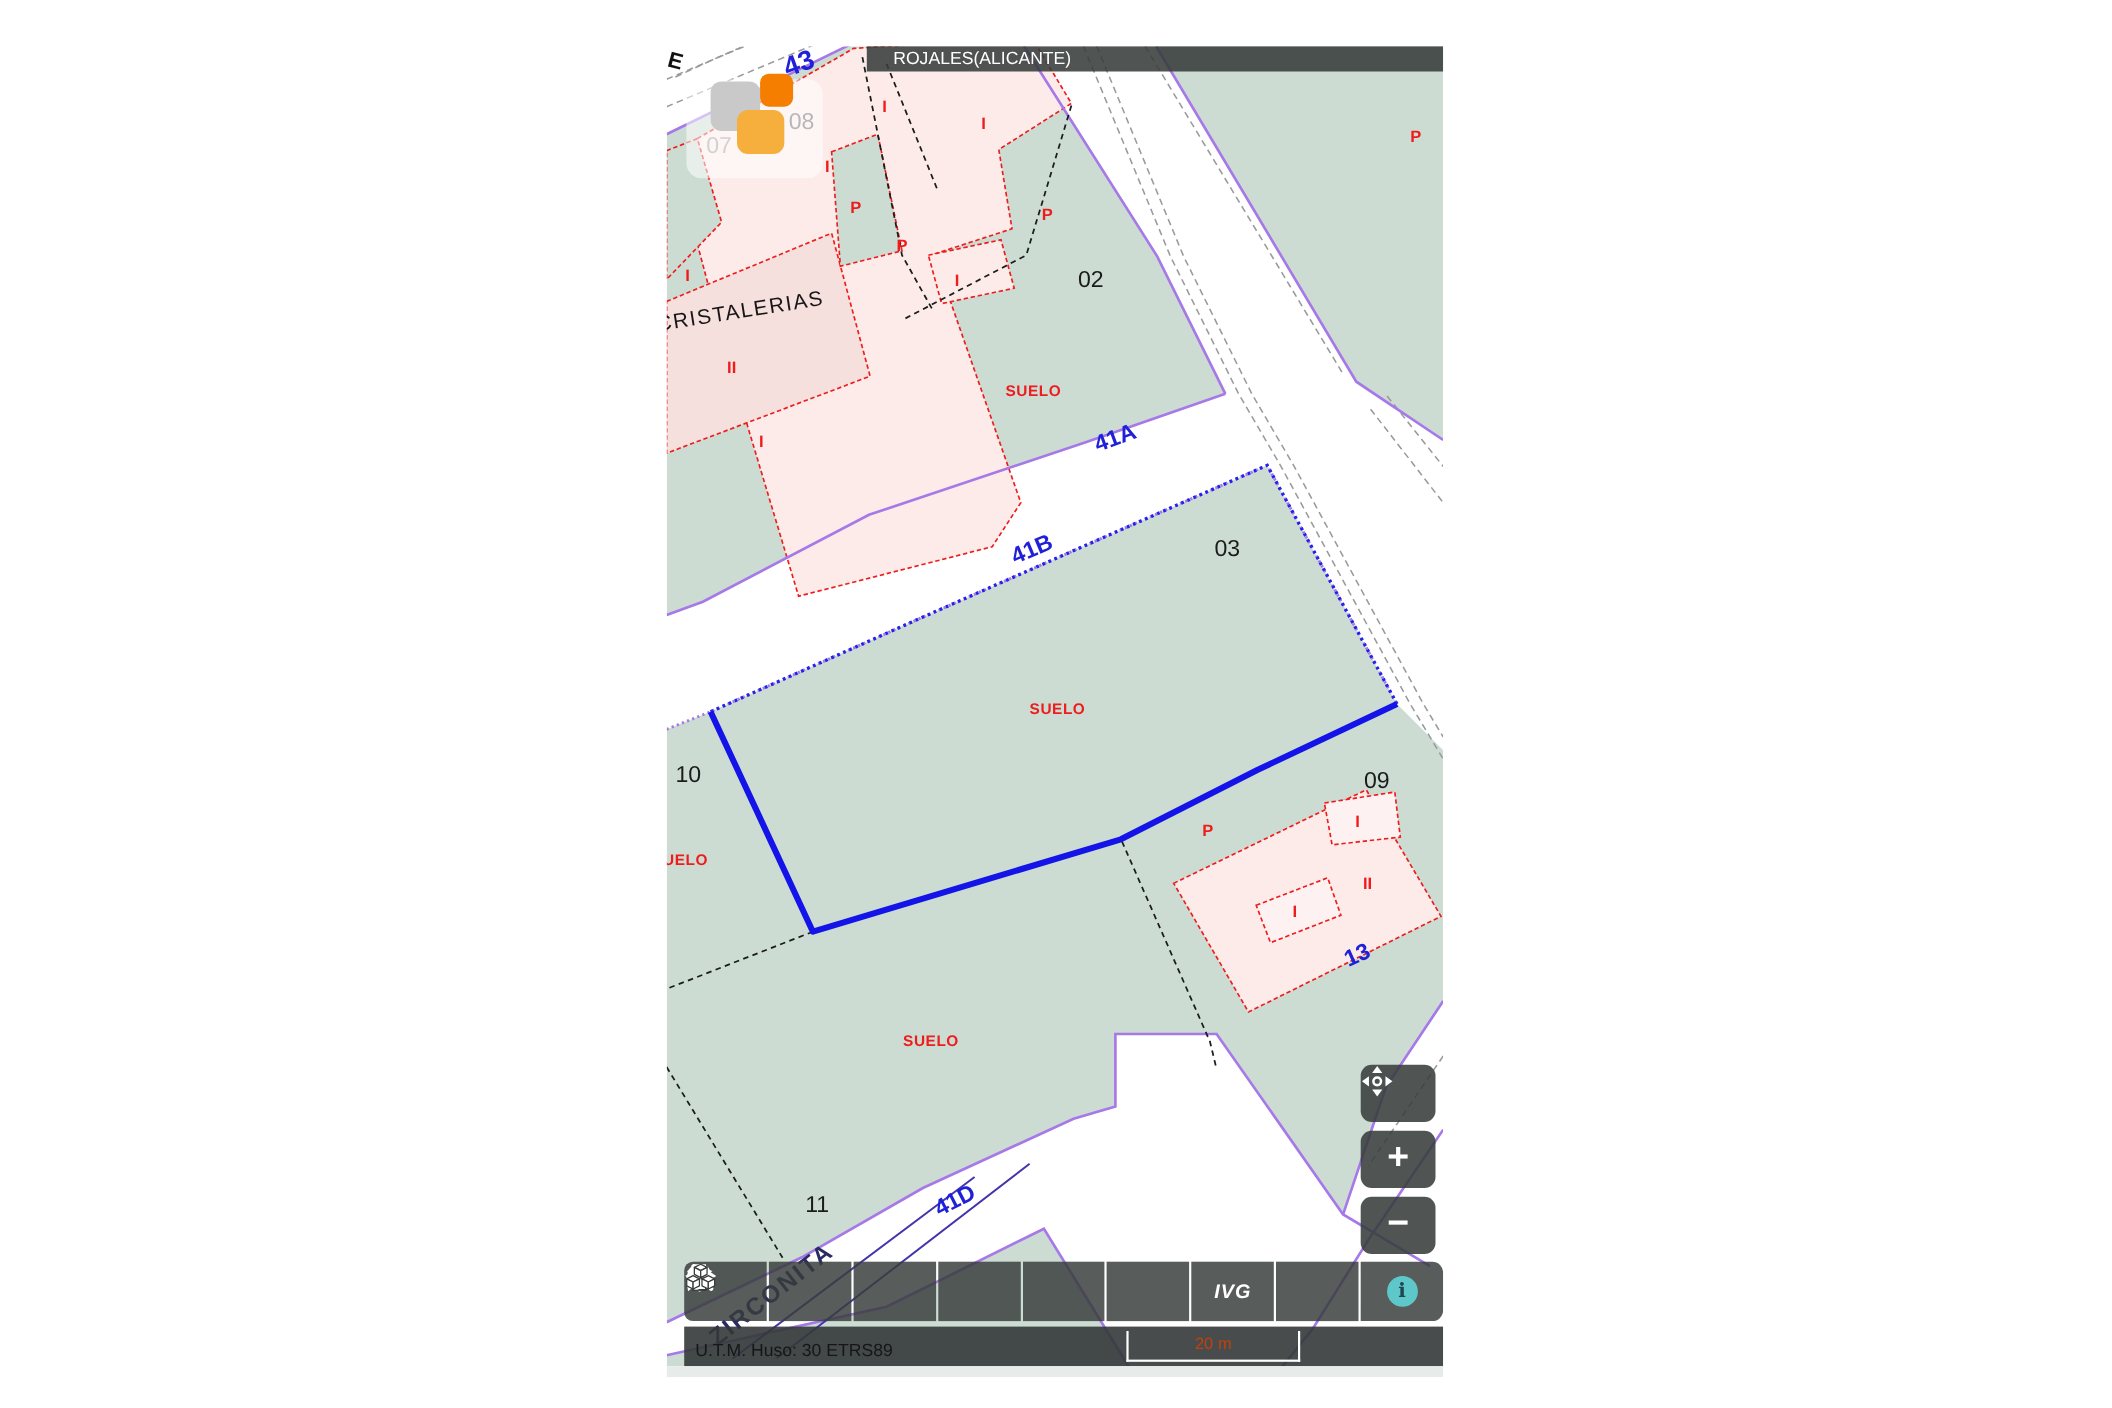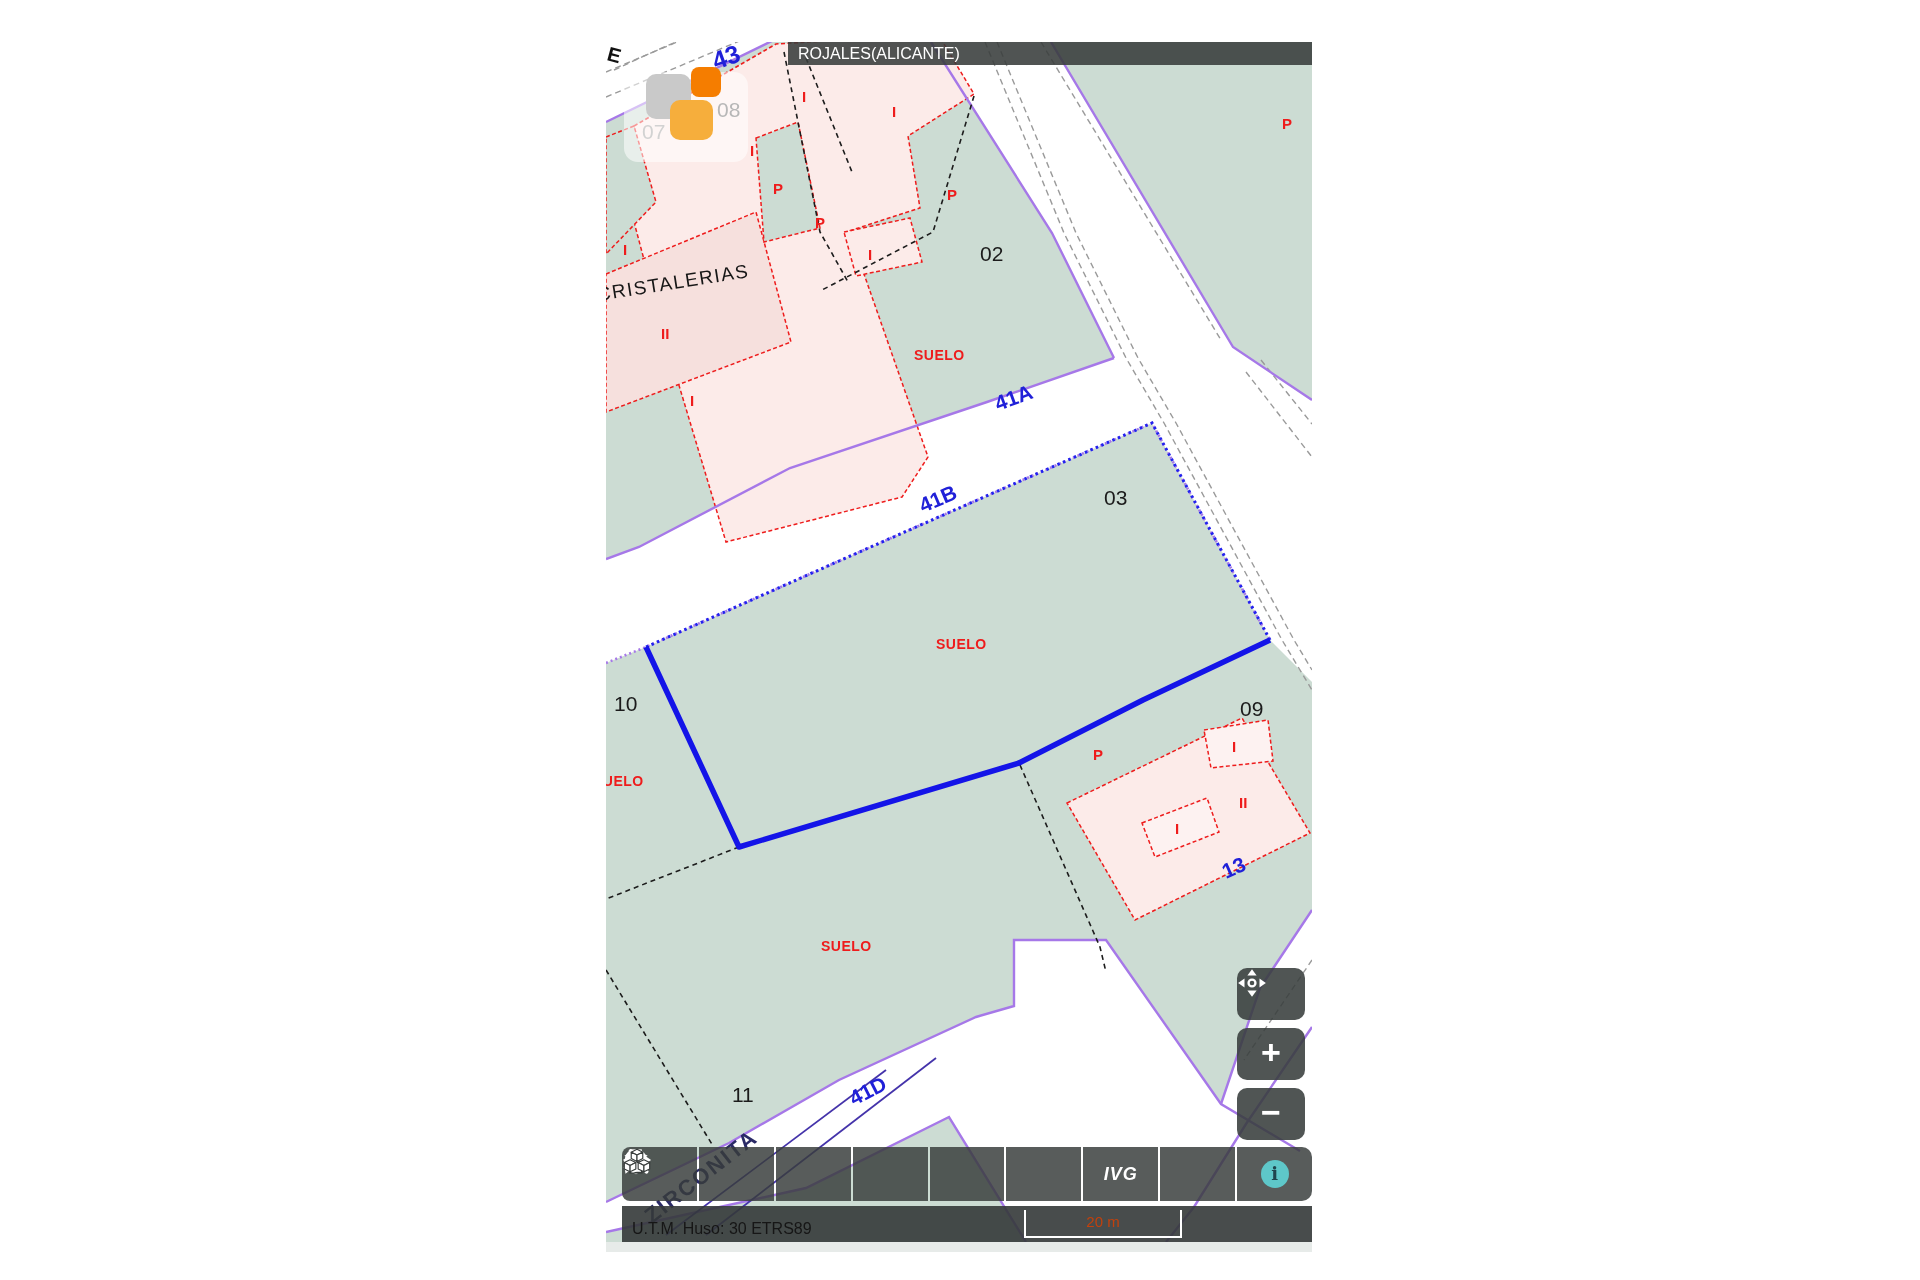--- a/index.html
+++ b/index.html
@@ -2,21 +2,21 @@
 <html><head>
 <meta charset="utf-8">
 <style>
   html,body{margin:0;padding:0;background:#fff;}
   .page{position:relative;width:1920px;height:1280px;background:#fff;overflow:hidden;
         font-family:"Liberation Sans","DejaVu Sans",sans-serif;}
   .map{position:absolute;left:606px;top:42px;width:706px;height:1210px;overflow:hidden;background:#fff;}
   .map svg{position:absolute;left:0;top:0;}
   
   .titlebar{position:absolute;left:182px;top:0;width:524px;height:23px;background:rgba(56,60,59,.88);
-            color:#fff;font-size:16px;line-height:23px;padding-left:10px;box-sizing:border-box;white-space:nowrap;}
+            color:#fff;font-size:16px;line-height:23px;padding-left:24px;box-sizing:border-box;white-space:nowrap;}
   
   .chip{position:absolute;box-sizing:border-box;}
   .panel{left:18px;top:30px;width:124px;height:90px;background:rgba(255,255,255,.55);border-radius:14px;}
   .chip-gray{left:40px;top:32px;width:45px;height:45px;background:#c9c9c9;border-radius:10px;}
   .chip-white{left:65px;top:64px;width:18px;height:18px;background:#fdfdfd;border-radius:4px;}
   .chip-amber{left:64px;top:58px;width:43px;height:40px;background:#f6ae3c;border-radius:10px;}
   .chip-orange{left:85px;top:25px;width:30px;height:30px;background:#f57d00;border-radius:8px;}
   
   .toolbar{position:absolute;left:16px;top:1105px;width:690px;height:54px;display:flex;gap:2px;}
   .tb{flex:1;background:rgba(56,61,60,.84);border:none;display:flex;align-items:center;justify-content:center;

